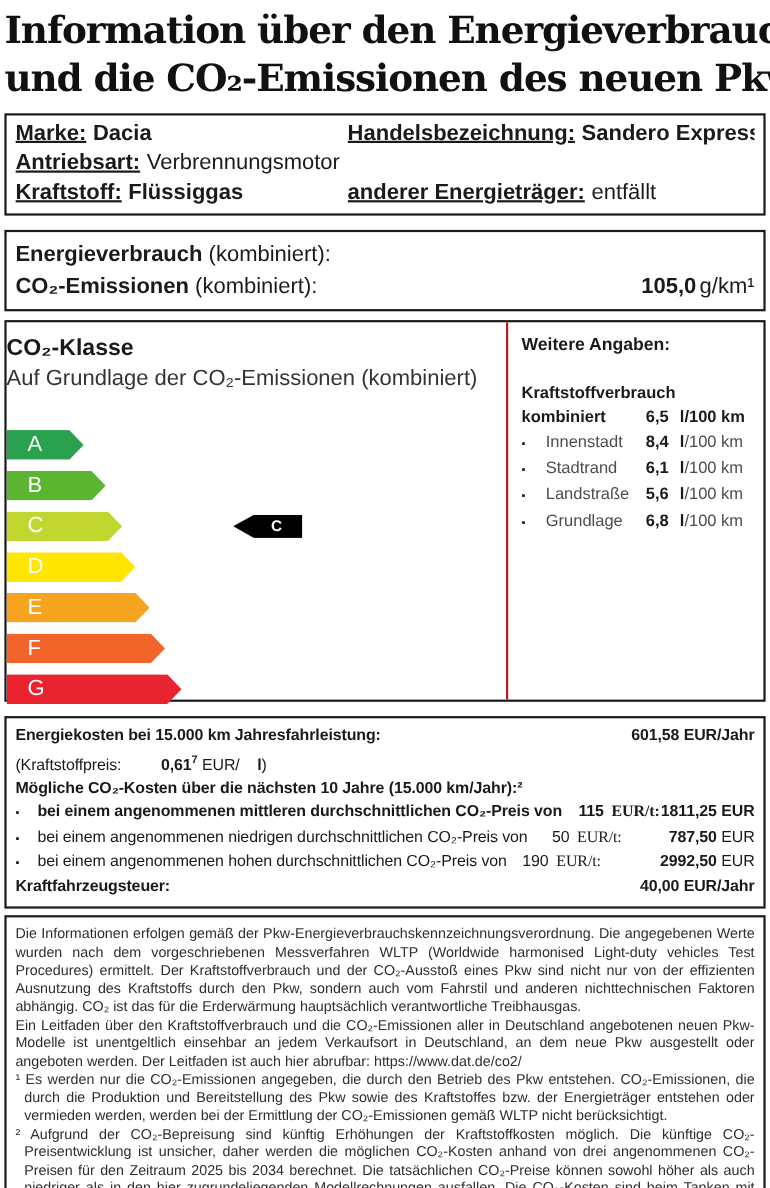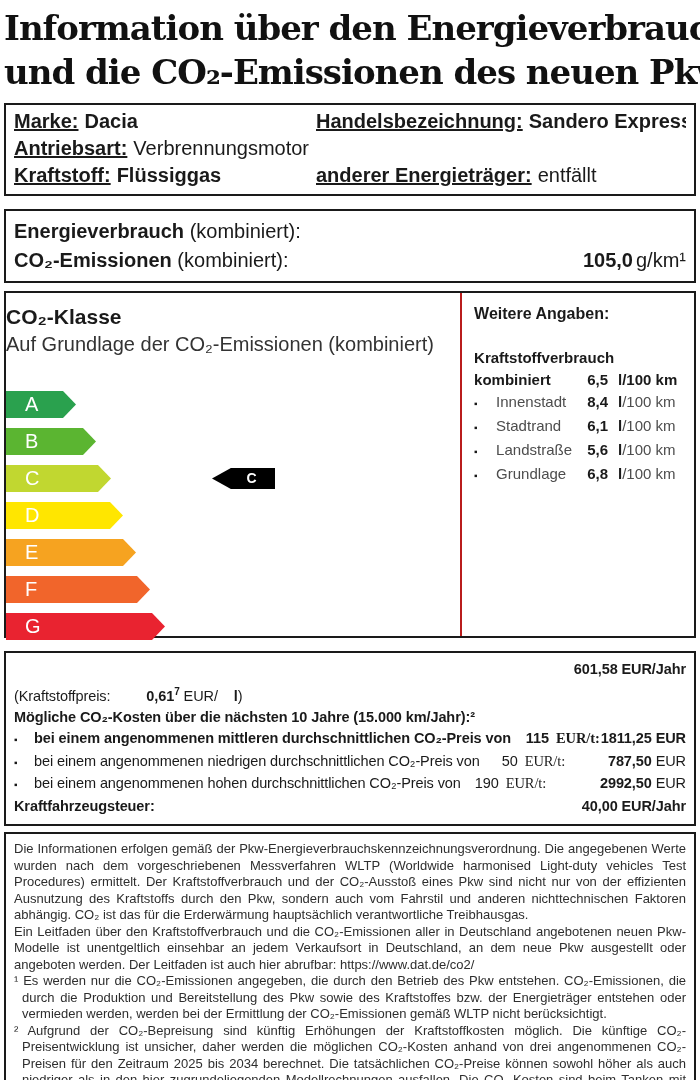--- a/index.html
+++ b/index.html
@@ -213,20 +213,21 @@
         <span class="blt">▪</span>
         <span class="wl">Grundlage</span>
         <span class="wv">6,8</span>
         <span class="wu"><b>l</b><span>/100 km</span></span>
       </div>
     </div>
   </section>
 
   <section class="box costs-box">
     <div class="cost-row">
+      <span class="cl b">Energiekosten bei 15.000 km Jahresfahrleistung:</span>
       <span class="cv b">601,58 EUR/Jahr</span>
     </div>
     <div class="fuelprice-row">
       <span>(Kraftstoffpreis:</span><span class="sp1"></span><span class="b">0,61</span><span class="sup">7</span>&nbsp;<span>EUR/</span><span class="sp2"></span><span class="b">l</span><span>)</span>
     </div>
     <div class="cost-row">
       <span class="cl b">Mögliche CO₂-Kosten über die nächsten 10 Jahre (15.000 km/Jahr):²</span>
     </div>
     <div class="cost-bullet-row boldrow">
       <span class="blt">▪</span>

